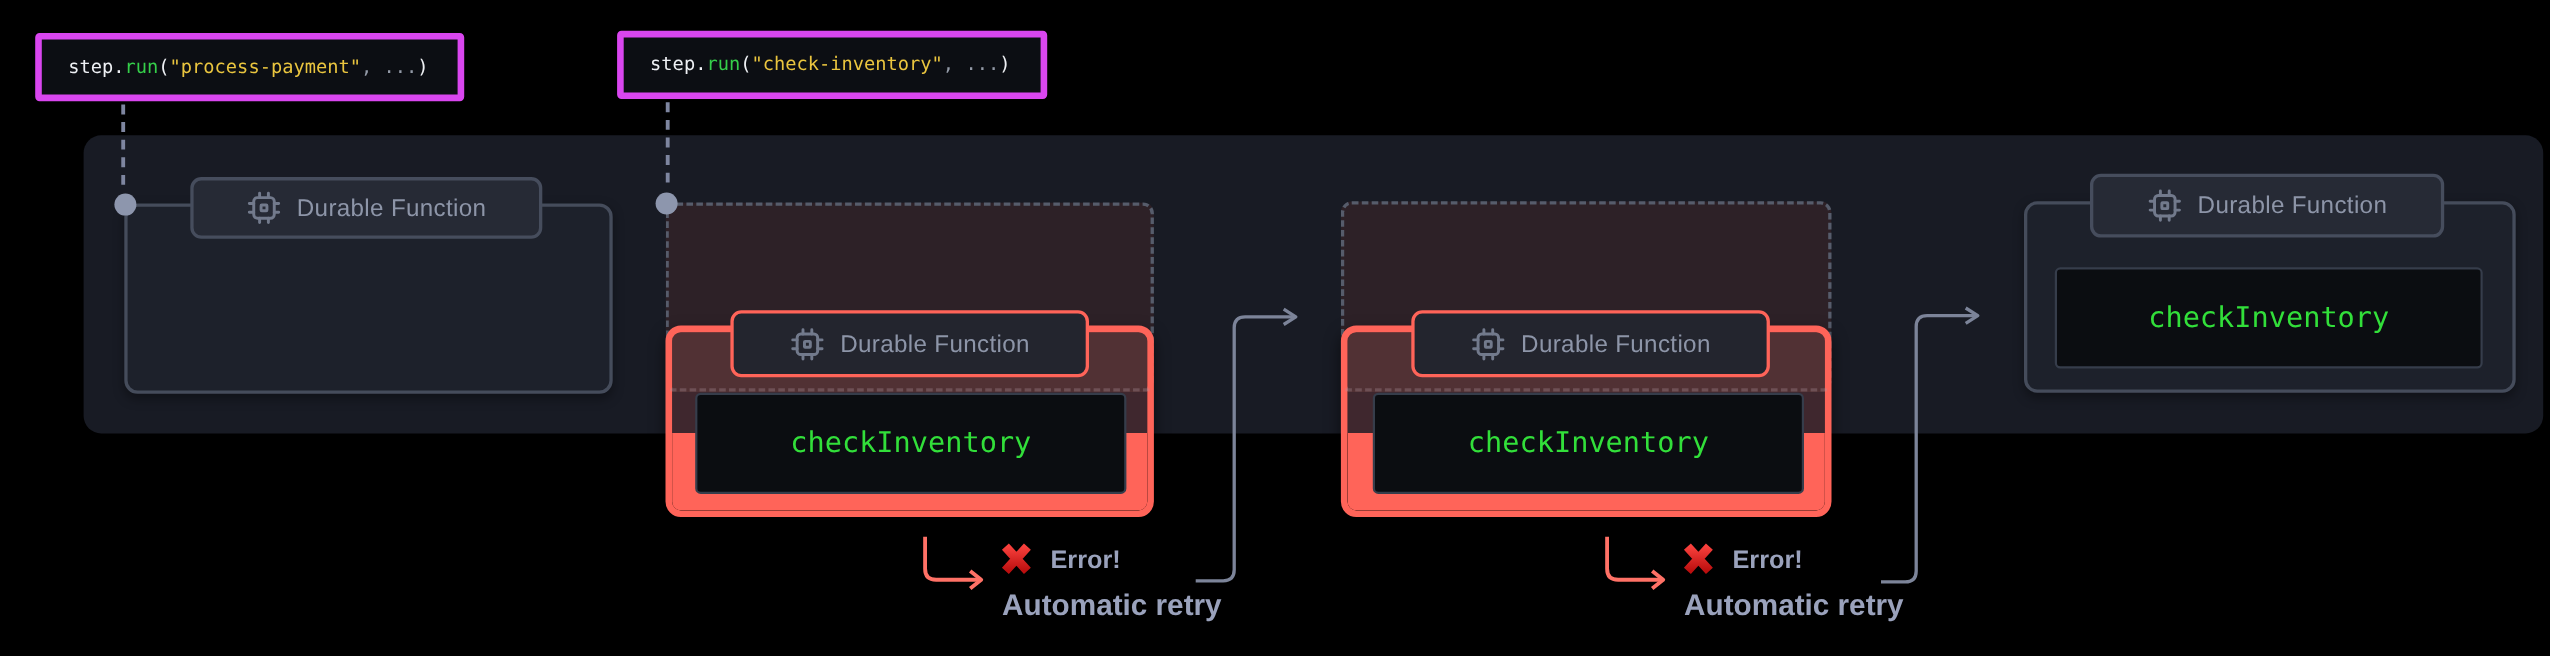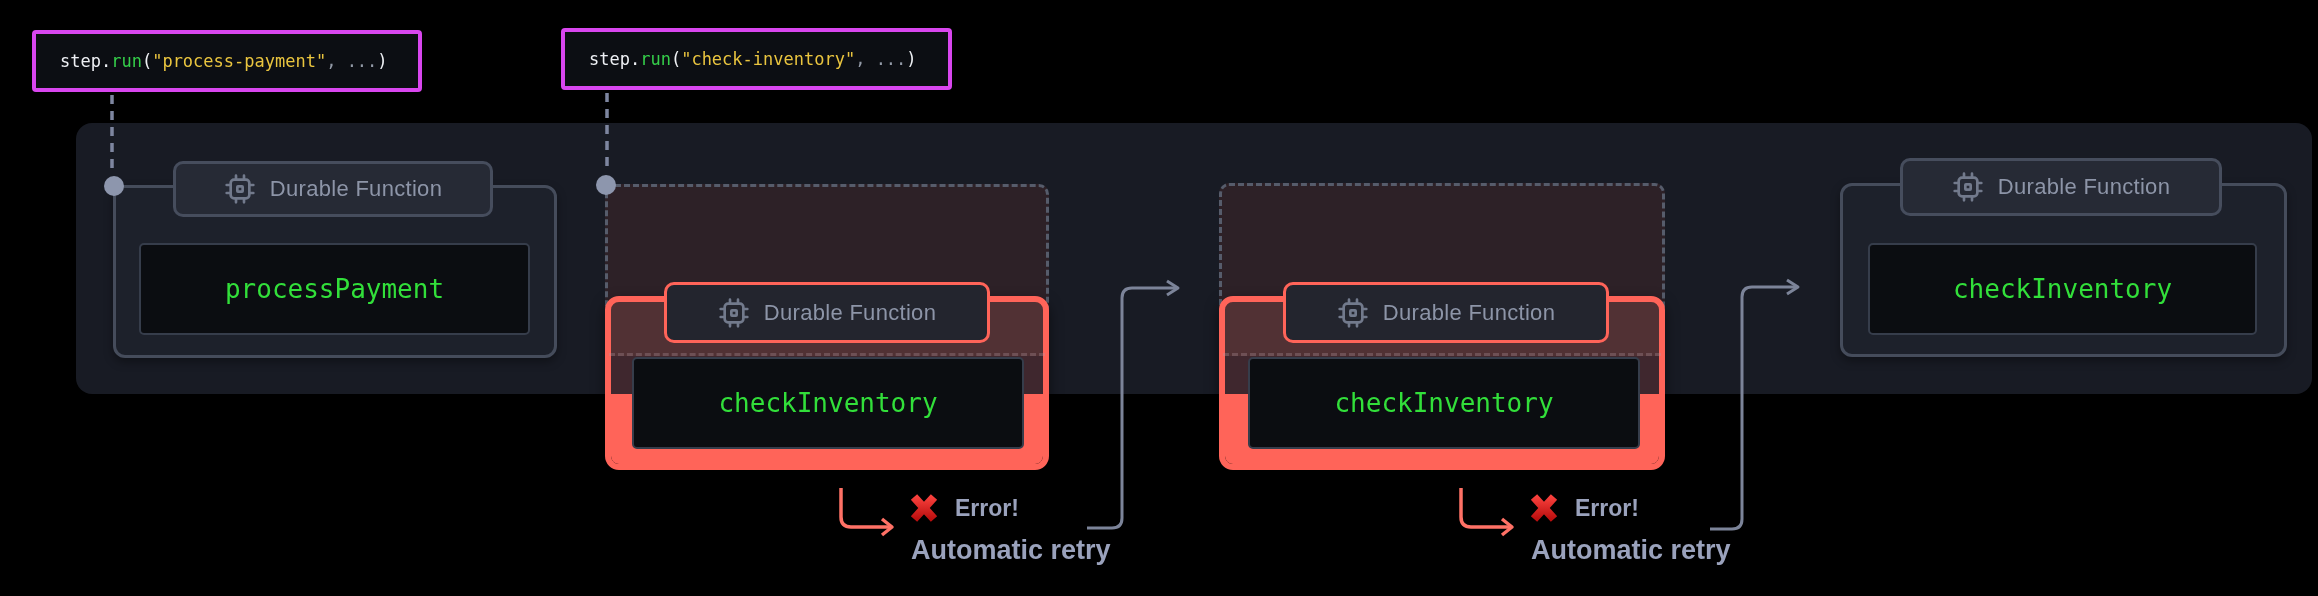--- a/index.html
+++ b/index.html
@@ -5,21 +5,21 @@
   html,body{margin:0;padding:0;background:#000;}
   *{box-sizing:border-box;}
   .stage{position:relative;width:2318px;height:596px;background:#000;overflow:hidden;
          font-family:"Liberation Sans",sans-serif;}
 
   
   .band{position:absolute;left:76px;top:123px;width:2236px;height:271px;
         background:#181b24;border-radius:16px;z-index:1;}
 
   
-  .code-box{position:absolute;height:62px;background:#0c0e13;border:4px solid #d946ef;
+  .code-box{position:absolute;height:62px;background:#0c0e13;border:6px solid #d946ef;
             border-radius:4px;display:flex;align-items:center;padding-left:24px;
             font-family:"DejaVu Sans Mono",monospace;font-size:17px;white-space:pre;z-index:60;}
   .cb1{left:32px;top:30px;width:390px;}
   .cb2{left:561px;top:28px;width:391px;}
   .tk-plain{color:#eef0f4;} .tk-fn{color:#35cf4a;} .tk-str{color:#eac53f;} .tk-dim{color:#939aa7;}
 
   
   .ghost{position:absolute;background:#2d2127;border:3px dashed #565c6b;border-radius:10px;z-index:2;}
   .ghost2{left:605px;top:184px;width:444px;height:172px;}
   .ghost3{left:1219px;top:183px;width:446px;height:173px;}
@@ -81,23 +81,20 @@
   <div class="ghost ghost3"></div>
 
   <div class="card normal g1card">
     <div class="badge b1">
       <svg class="cpu" viewBox="0 0 24 24" fill="none" stroke="currentColor" stroke-width="2" stroke-linecap="round">
         <rect x="5" y="5" width="14" height="14" rx="2.5"></rect>
           <rect x="10" y="10" width="4" height="4" rx="0.5"></rect>
         <path d="M9 2v3M15 2v3M9 19v3M15 19v3M2 9h3M2 15h3M19 9h3M19 15h3"></path>
       </svg>
       <span class="badge-label">Durable Function</span>
-    </div>
-    <div class="inner i1">
-      <span class="fnname">processPayment</span>
     </div>
   </div>
 
   <div class="card retry g2card">
     <div class="ghostline"></div>
     <div class="badge retry b2">
       <svg class="cpu" viewBox="0 0 24 24" fill="none" stroke="currentColor" stroke-width="2" stroke-linecap="round">
         <rect x="5" y="5" width="14" height="14" rx="2.5"></rect>
           <rect x="10" y="10" width="4" height="4" rx="0.5"></rect>
         <path d="M9 2v3M15 2v3M9 19v3M15 19v3M2 9h3M2 15h3M19 9h3M19 15h3"></path>

